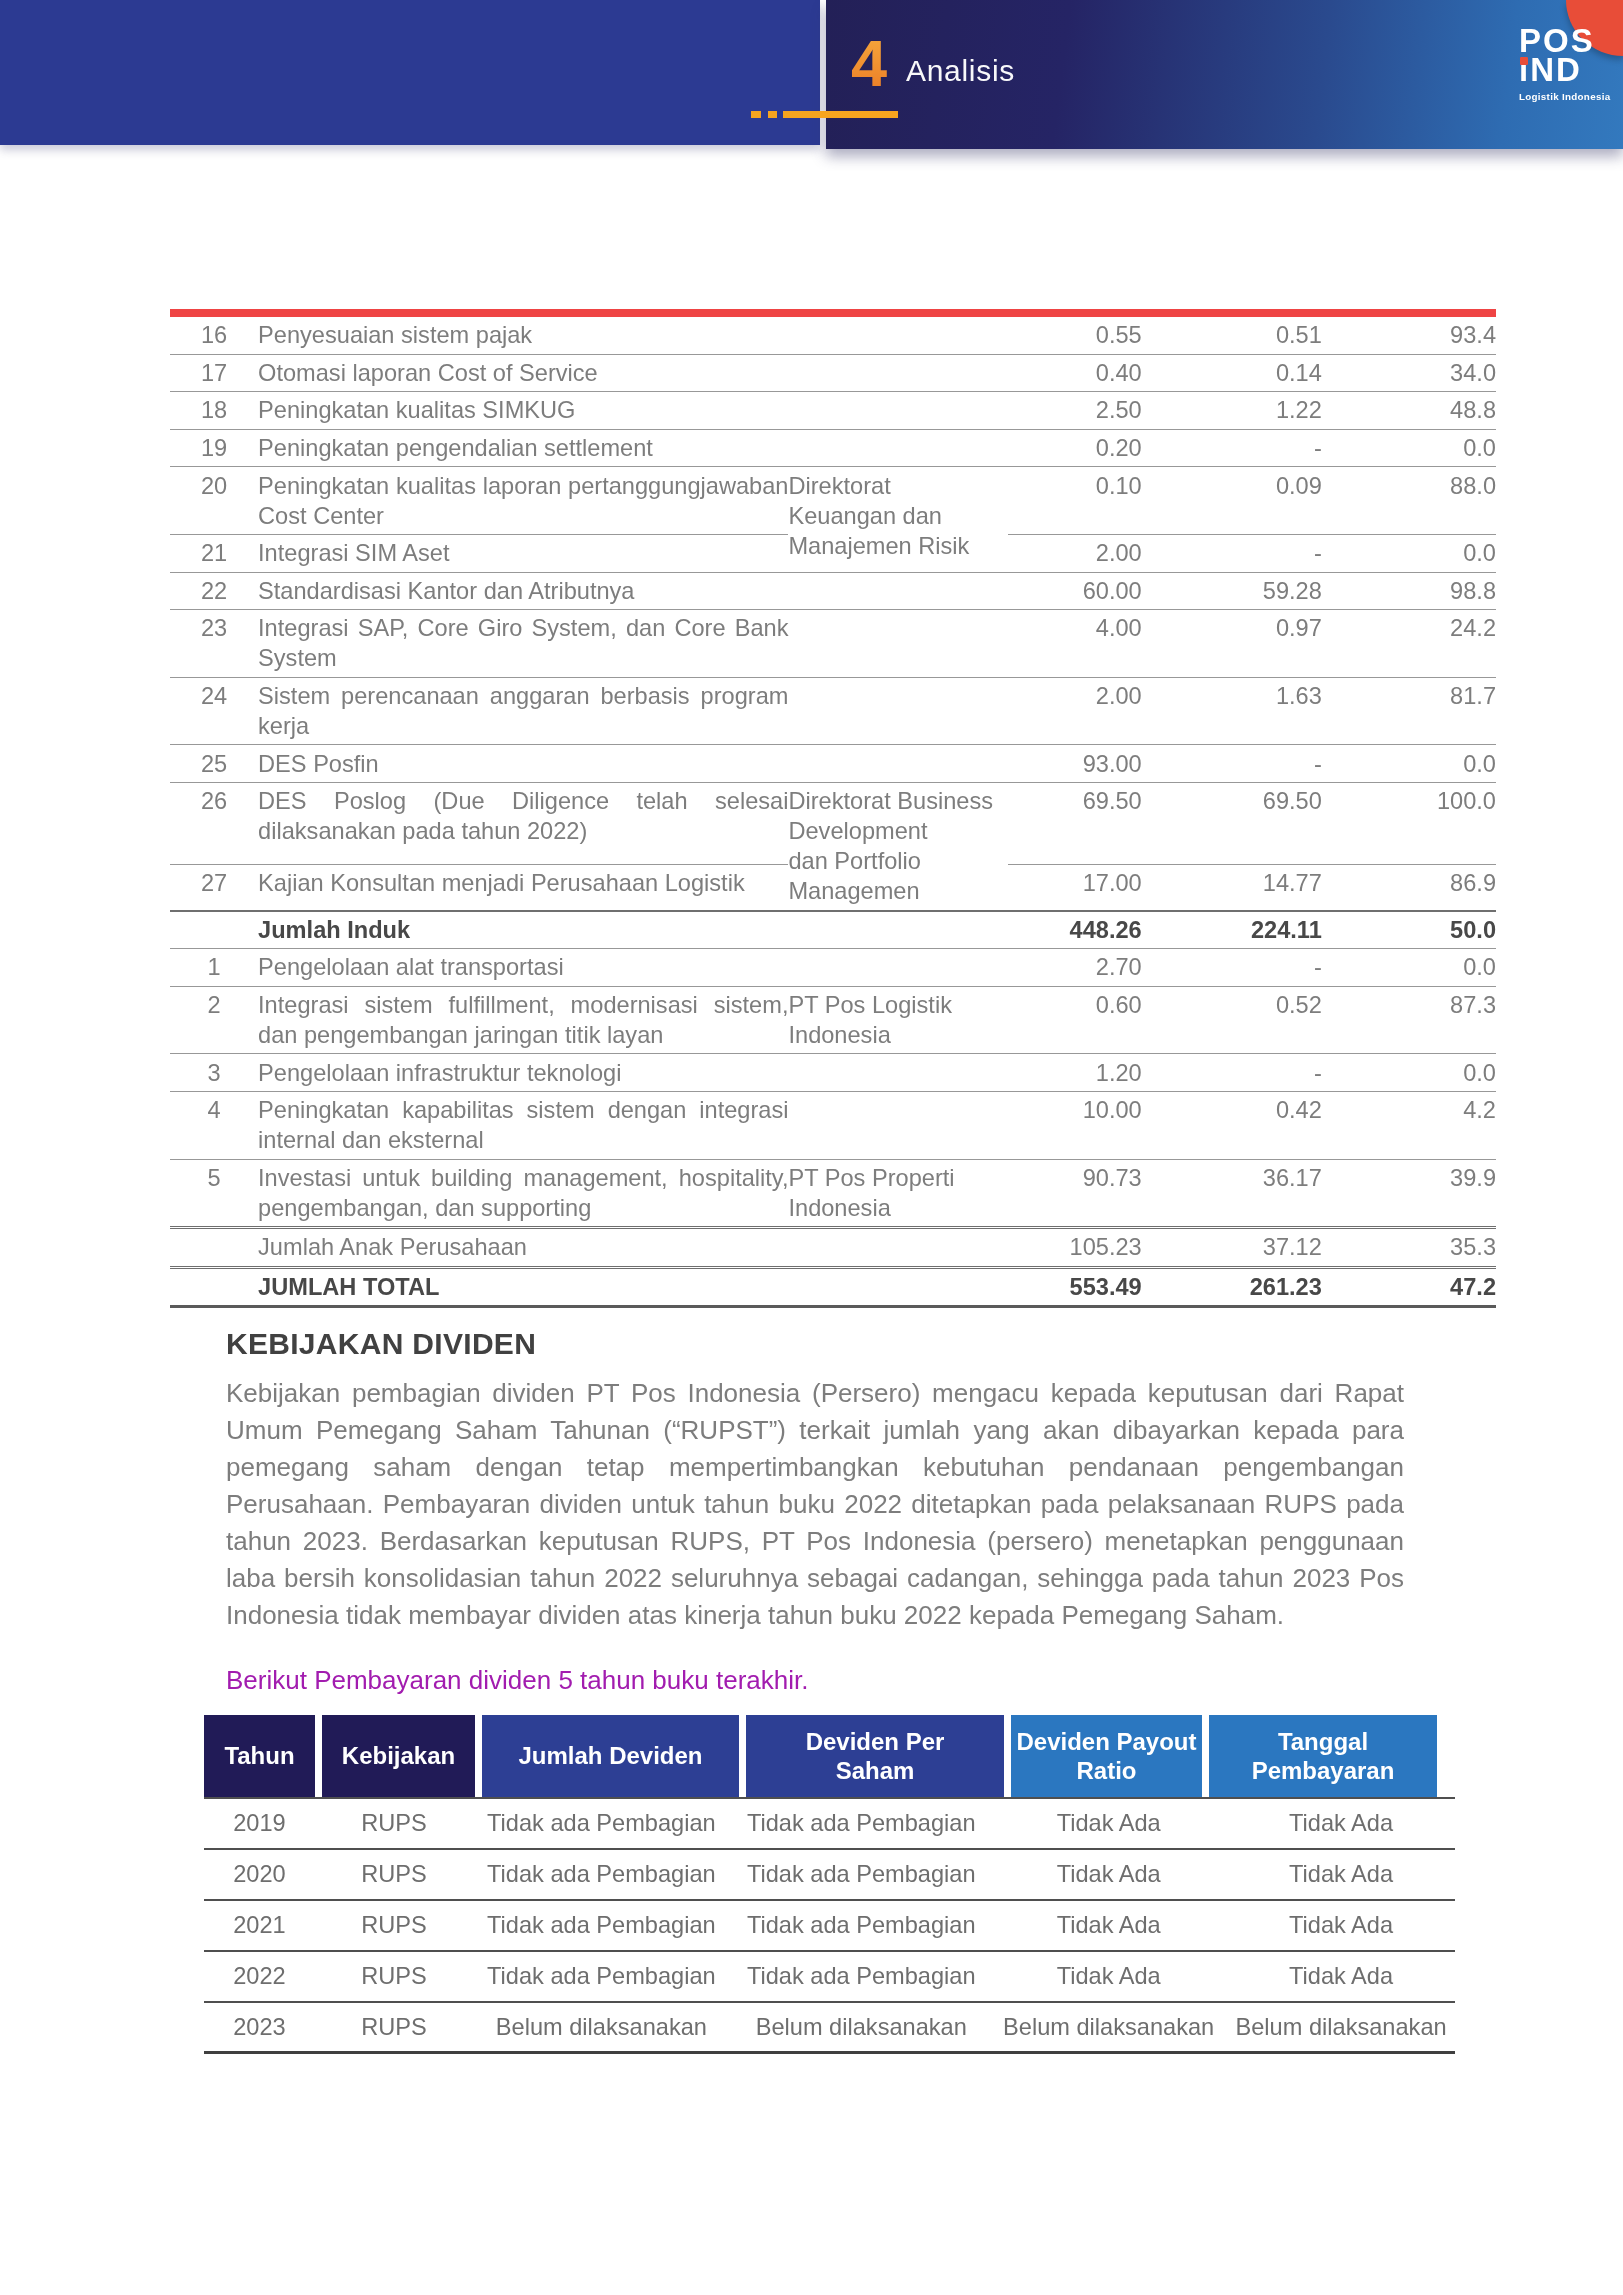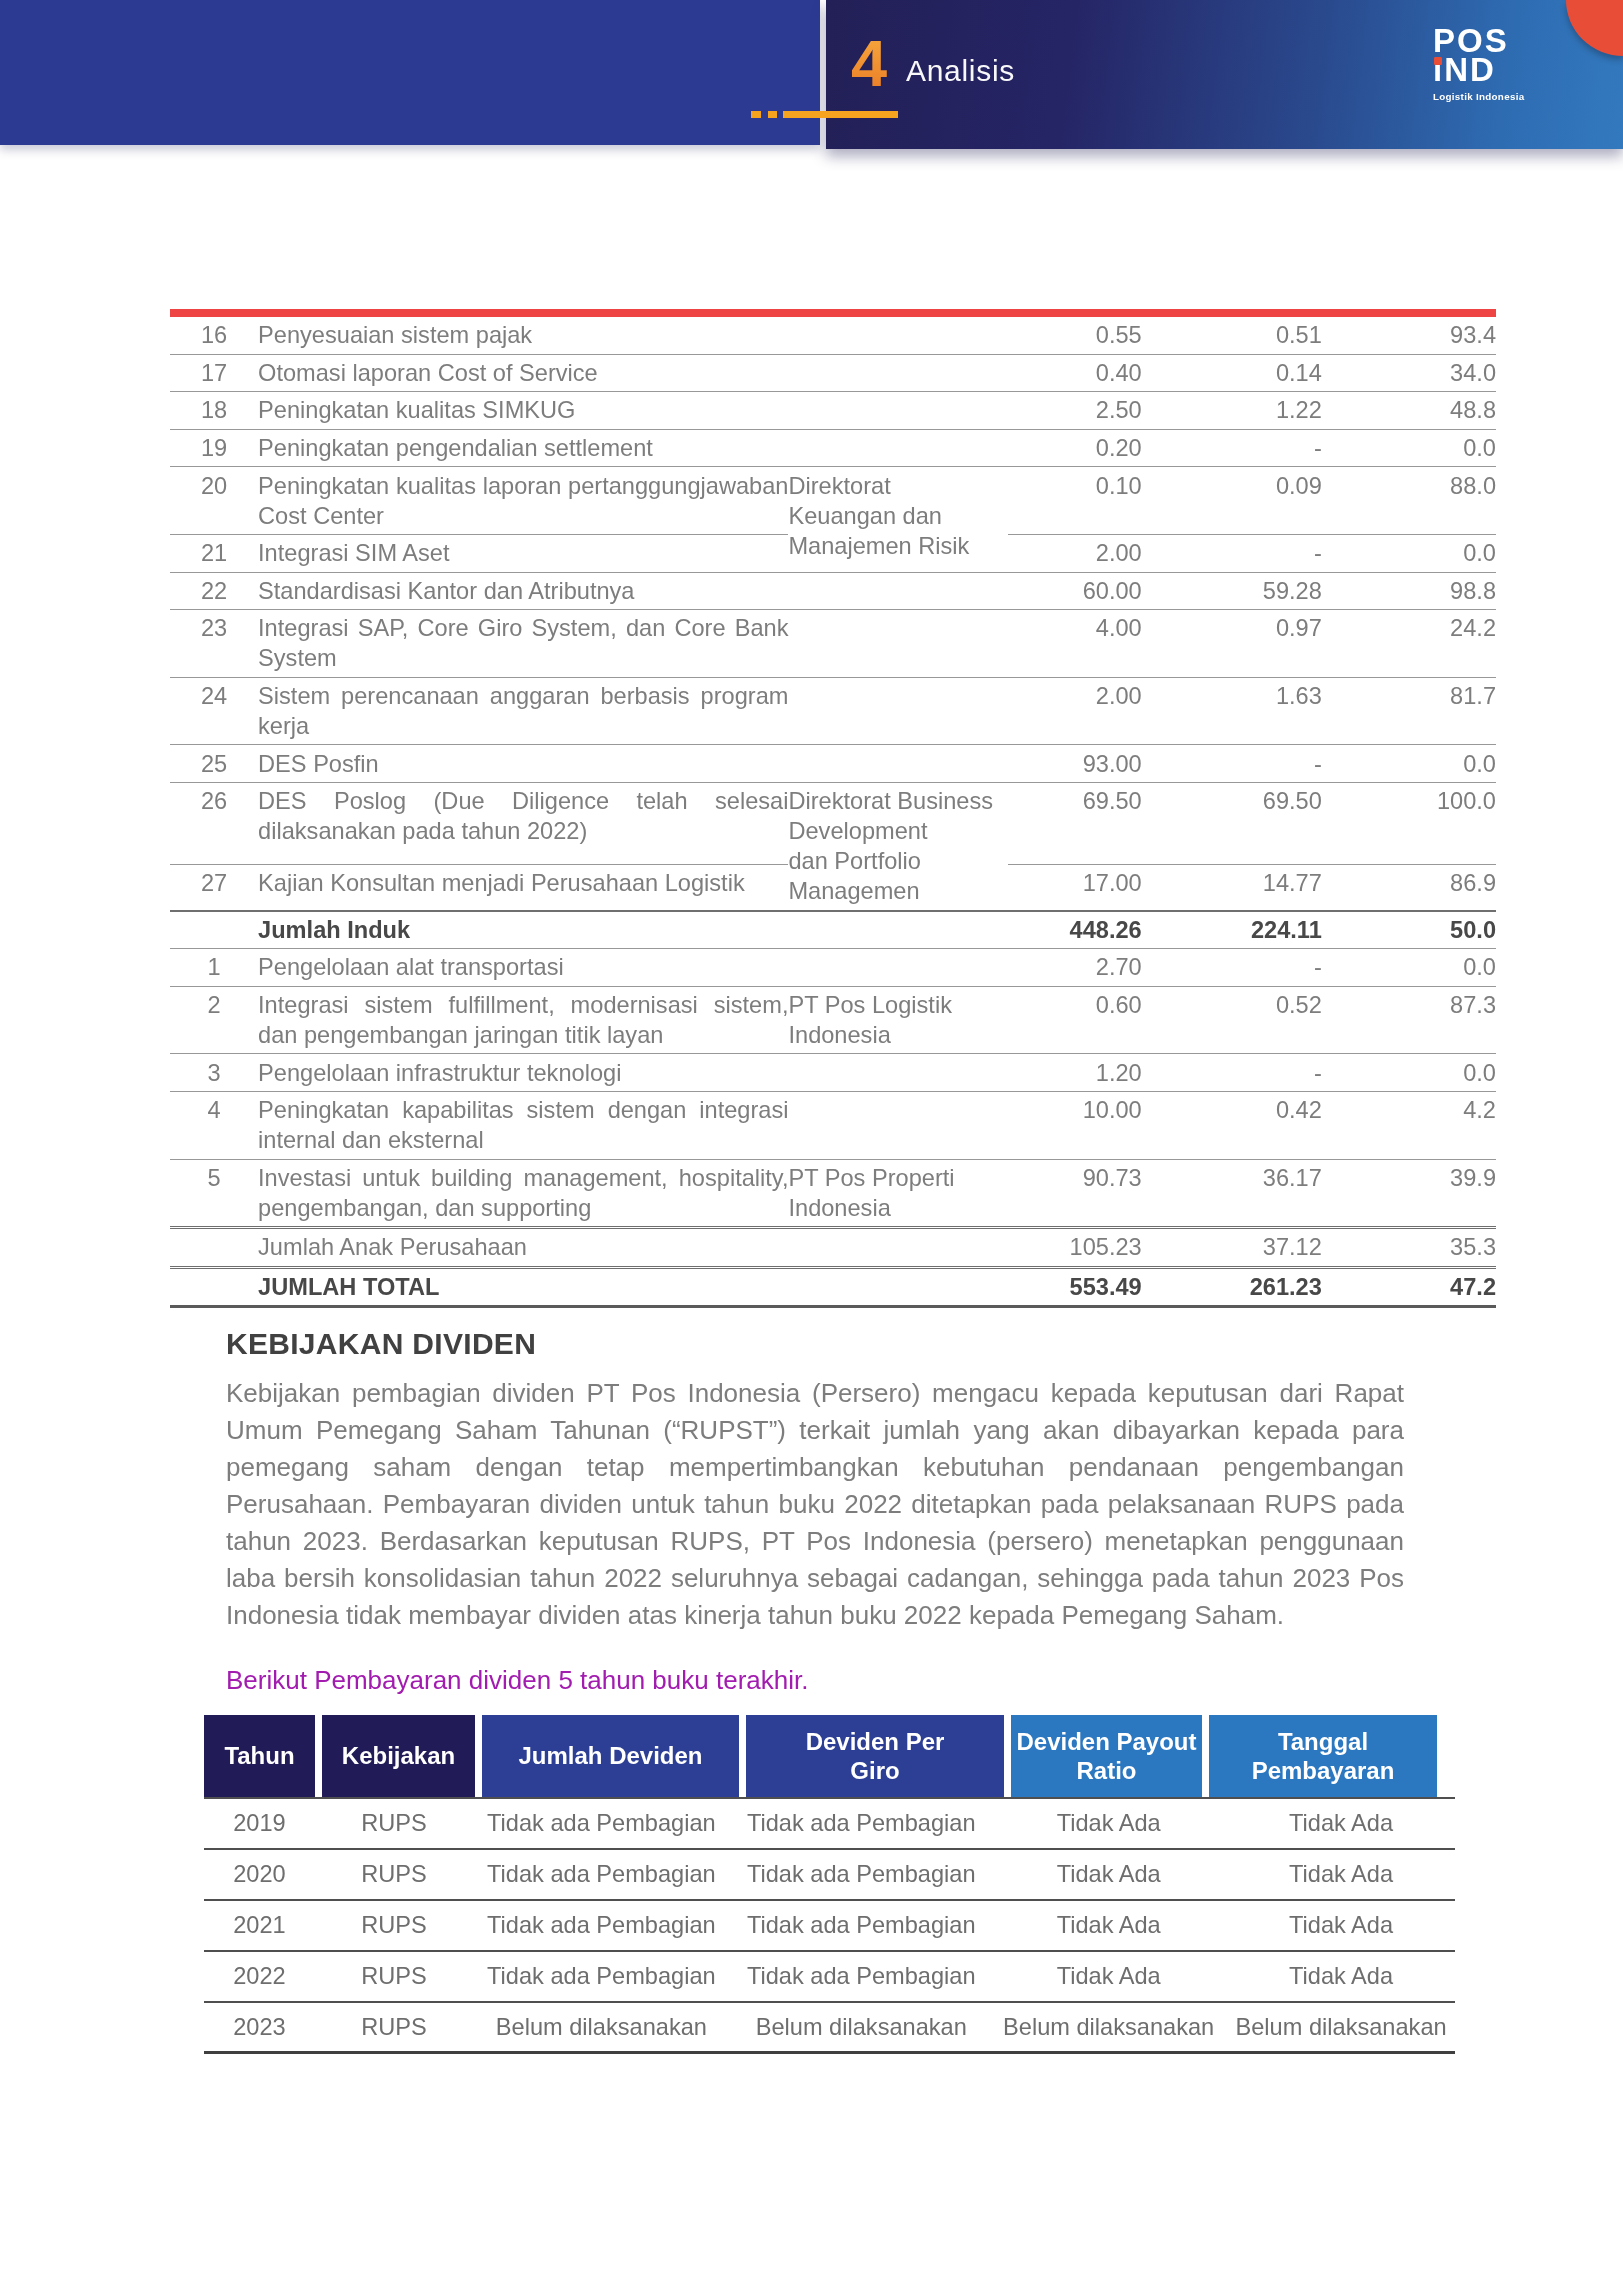--- a/index.html
+++ b/index.html
@@ -41,21 +41,21 @@
   .accent-dash.d1 { left: 751px; width: 9.8px; }
   .accent-dash.d2 { left: 768px; width: 8.5px; }
   .accent-dash.bar { left: 783px; width: 115px; }
   .corner-accent {
     position: absolute; right: 0; top: 0;
     width: 57px; height: 56px;
     background: #e84d38;
     border-bottom-left-radius: 100% 100%;
     box-shadow: 0 3.9px 6.5px rgba(0,0,0,.25);
   }
-  .logo { position: absolute; left: 1433px; top: 26px; color: #fff; }
+  .logo { position: absolute; left: 1519px; top: 26px; color: #fff; }
   .logo-line { font-size: 33px; font-weight: bold; letter-spacing: 2px; line-height: 29.4px; }
   .logo-ind-wrap { position: relative; display: inline-block; }
   .i-dot {
     position: absolute; left: 0.7px; top: 2px;
     width: 8.5px; height: 7.9px; background: #e84d38; border-radius: 1.3px;
   }
   .logo-tagline { margin-top: 5.9px; font-size: 9.8px; font-weight: bold; letter-spacing: 0.3px; }
 
   
   .program-table-wrap { position: absolute; left: 170px; top: 309px; width: 1326px; }
@@ -314,21 +314,21 @@
   <div class="div-heading">KEBIJAKAN DIVIDEN</div>
   <div class="div-paragraph">Kebijakan pembagian dividen PT Pos Indonesia (Persero) mengacu kepada keputusan dari Rapat Umum Pemegang Saham Tahunan (“RUPST”) terkait jumlah yang akan dibayarkan kepada para pemegang saham dengan tetap mempertimbangkan kebutuhan pendanaan pengembangan Perusahaan. Pembayaran dividen untuk tahun buku 2022 ditetapkan pada pelaksanaan RUPS pada tahun 2023. Berdasarkan keputusan RUPS, PT Pos Indonesia (persero) menetapkan penggunaan laba bersih konsolidasian tahun 2022 seluruhnya sebagai cadangan, sehingga pada tahun 2023 Pos Indonesia tidak membayar dividen atas kinerja tahun buku 2022 kepada Pemegang Saham.</div>
   <div class="div-intro">Berikut Pembayaran dividen 5 tahun buku terakhir.</div>
 
   <div class="dividend-table">
     <div class="dividend-header">
         <div class="dh-cell" style="width: 111px; background: rgb(33, 27, 87);">Tahun</div>
         <div class="dh-cell" style="width: 153px; background: rgb(33, 27, 87);">Kebijakan</div>
         <div class="dh-cell" style="width: 257px; background: rgb(45, 63, 148);">Jumlah Deviden</div>
         <div class="dh-cell" style="width: 258px; background: rgb(45, 63, 148);">Deviden Per
-Giro</div>
+Saham</div>
         <div class="dh-cell" style="width: 191px; background: rgb(43, 119, 192);">Deviden Payout
 Ratio</div>
         <div class="dh-cell" style="width: 228px; background: rgb(43, 119, 192);">Tanggal
 Pembayaran</div>
       </div>
     <div class="dividend-body">
         <div class="dr-row">
           <div class="dr-cell" style="width: 111px;">2019</div>
           <div class="dr-cell" style="width: 153px;">RUPS</div>
           <div class="dr-cell" style="width: 257px;">Tidak ada Pembagian</div>

